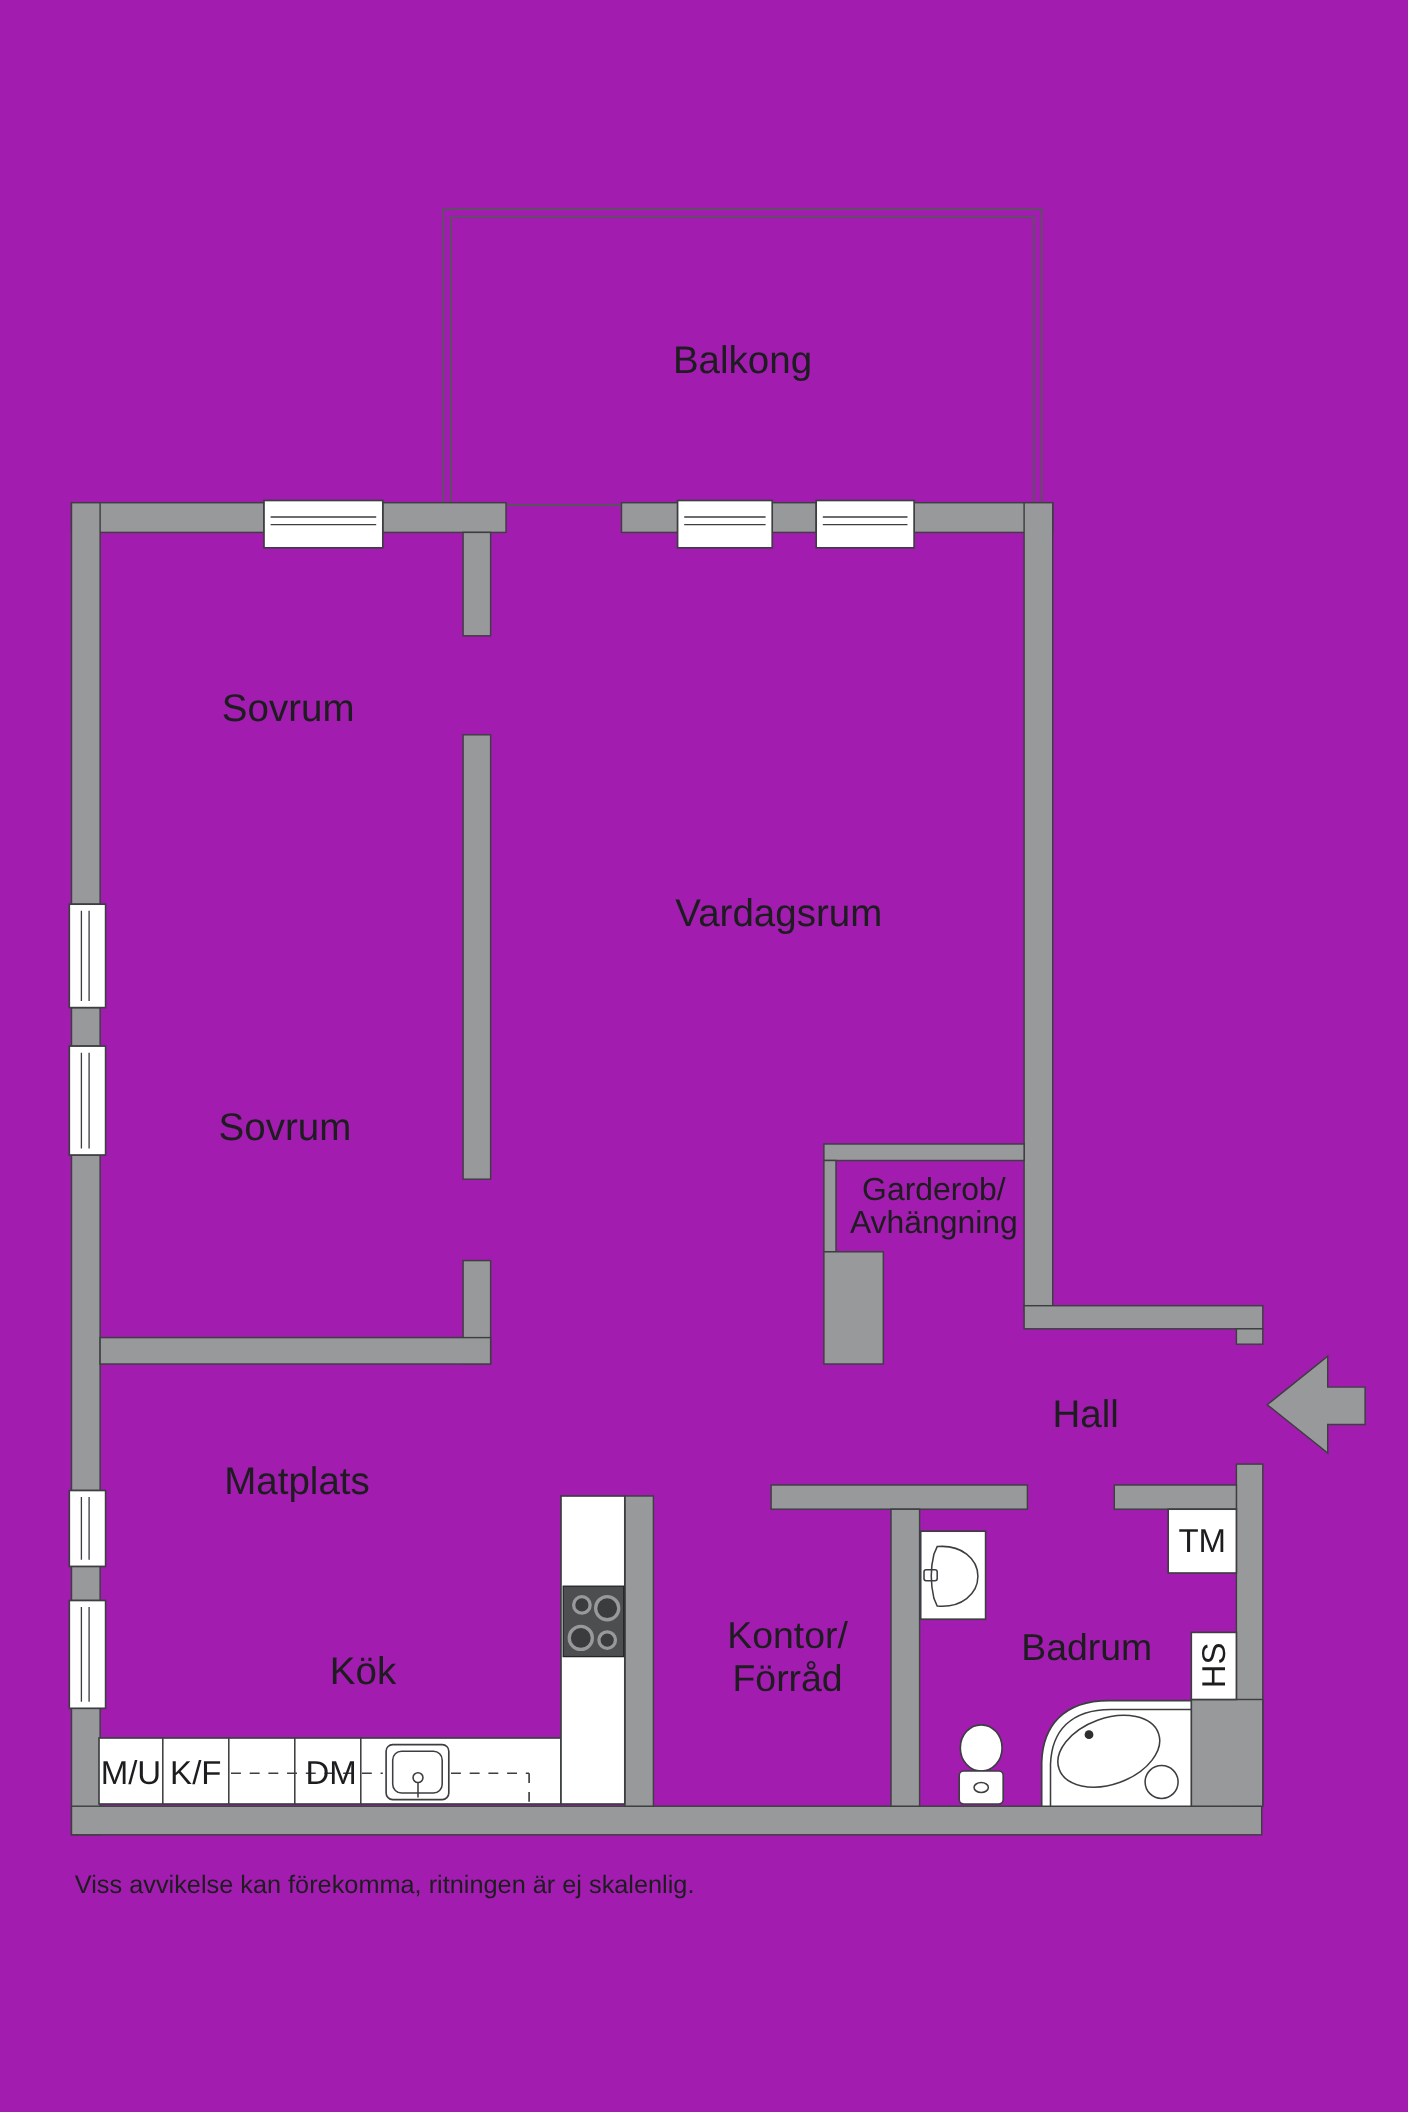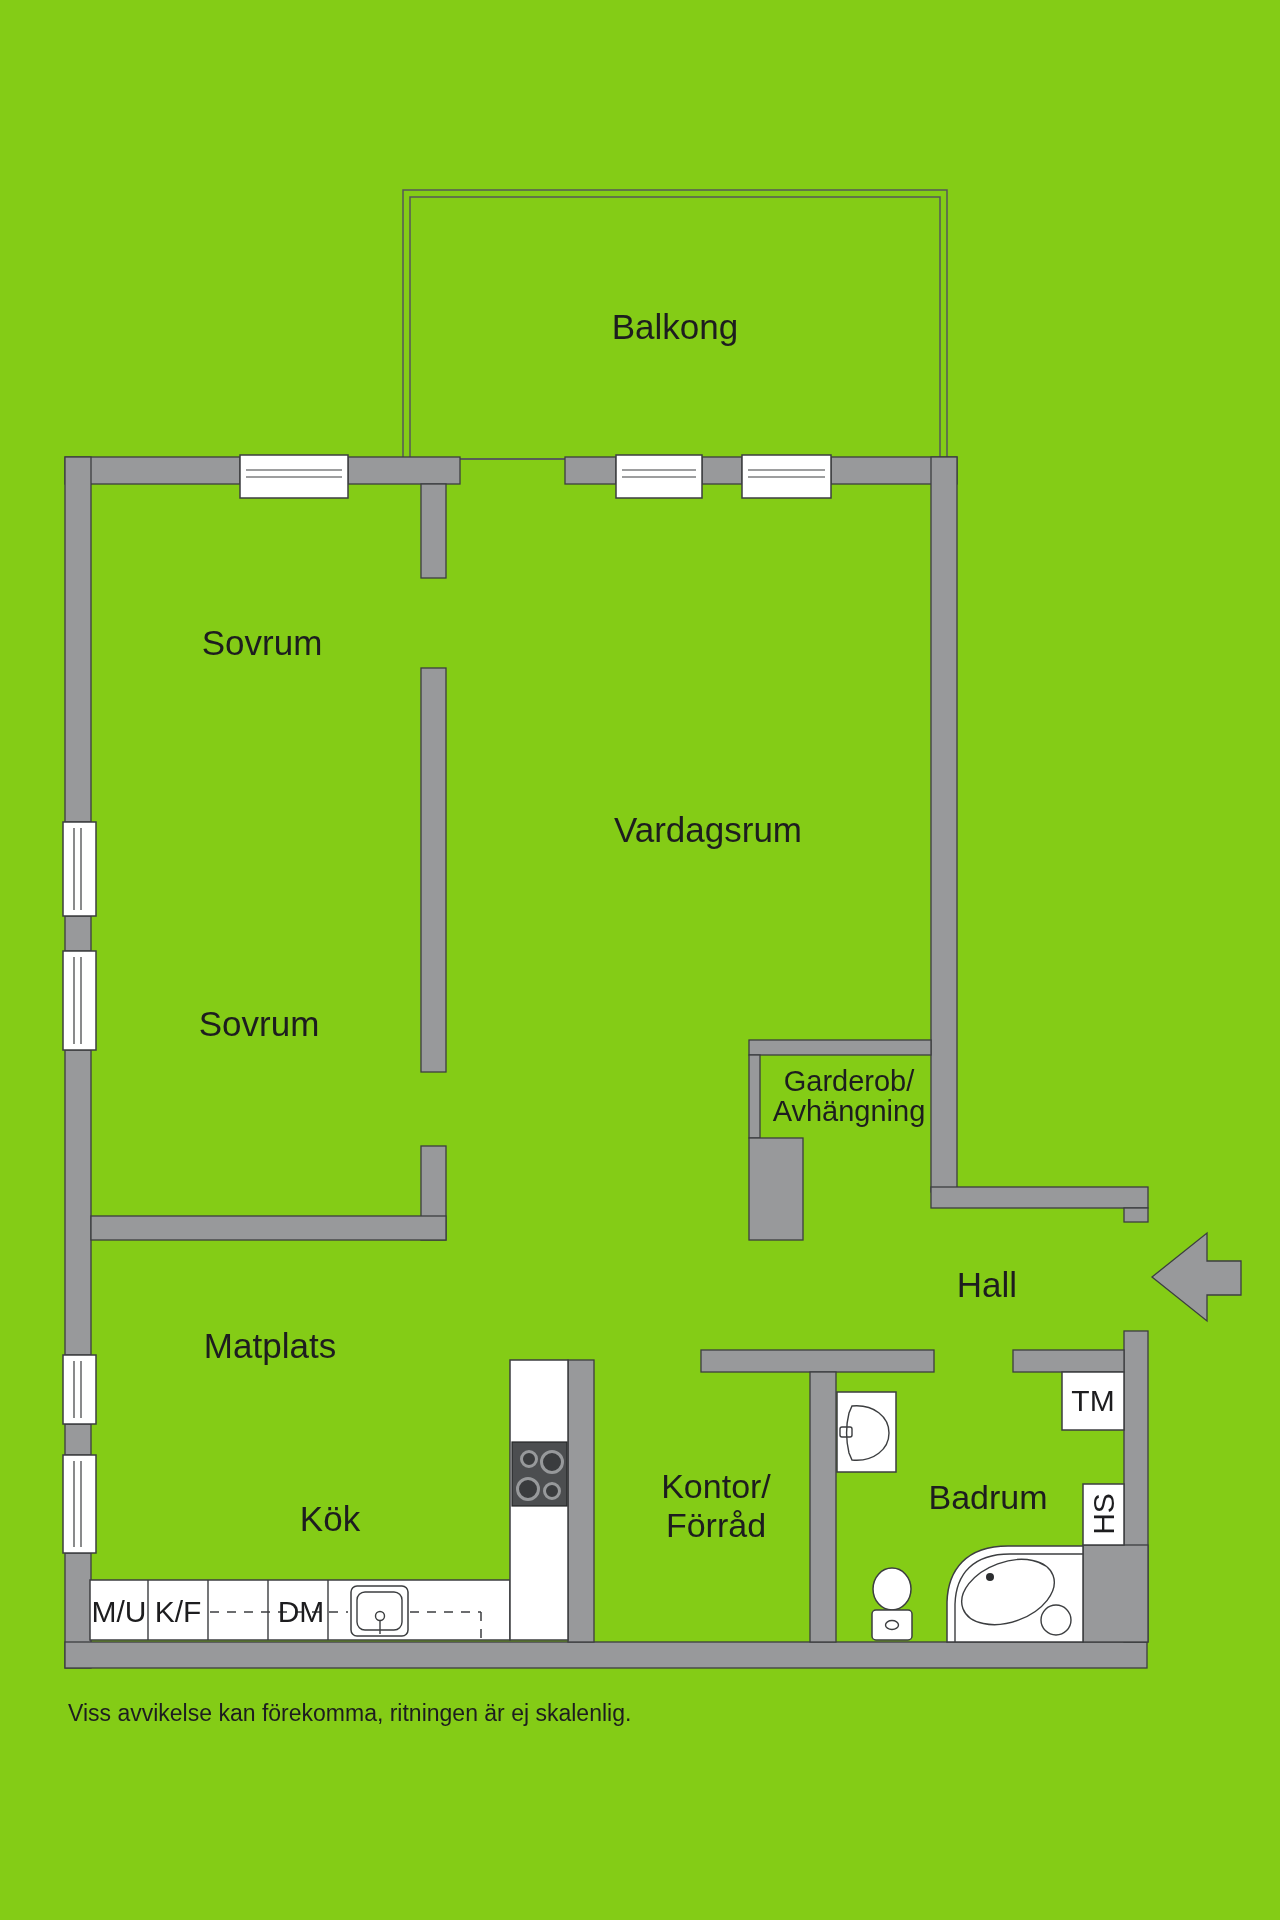--- a/index.html
+++ b/index.html
@@ -1,16 +1,16 @@
 <!DOCTYPE html>
 <html><head>
 <meta charset="utf-8">
 <style>
   html,body{margin:0;padding:0;background:#ffffff;}
-  .page{width:1280px;height:1920px;position:relative;background:#84cc16;overflow:hidden;}
+  .page{width:1280px;height:1920px;position:relative;background:#a21caf;overflow:hidden;}
   svg{display:block;}
   .wallgrp{stroke:#3c3e40;stroke-width:1.3;}
   .thin{fill:none;stroke:#55575a;stroke-width:1.5;}
   .win{fill:#ffffff;stroke:#3c3e40;stroke-width:1.5;}
   .winline{fill:none;stroke:#3c3e40;stroke-width:1.2;}
   .fix{fill:#ffffff;stroke:#3c3e40;stroke-width:1.5;}
   .fixline{fill:none;stroke:#3c3e40;stroke-width:1.4;}
   .dash{fill:none;stroke:#3c3e40;stroke-width:1.5;stroke-dasharray:9 8;}
   .stove{fill:#4c4e50;stroke:#232526;stroke-width:1.2;}
   .burner{fill:#3a3c3e;stroke:#97999b;stroke-width:3;}

